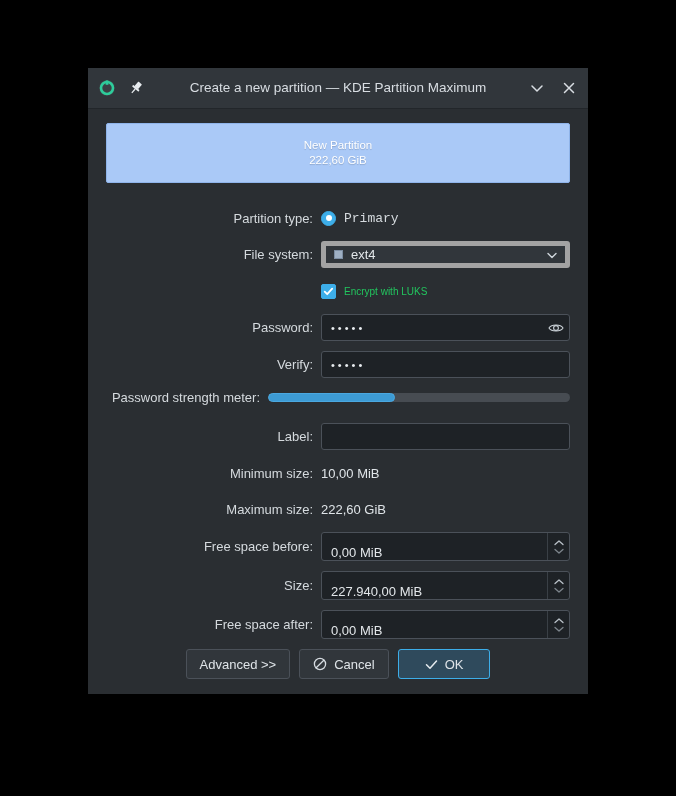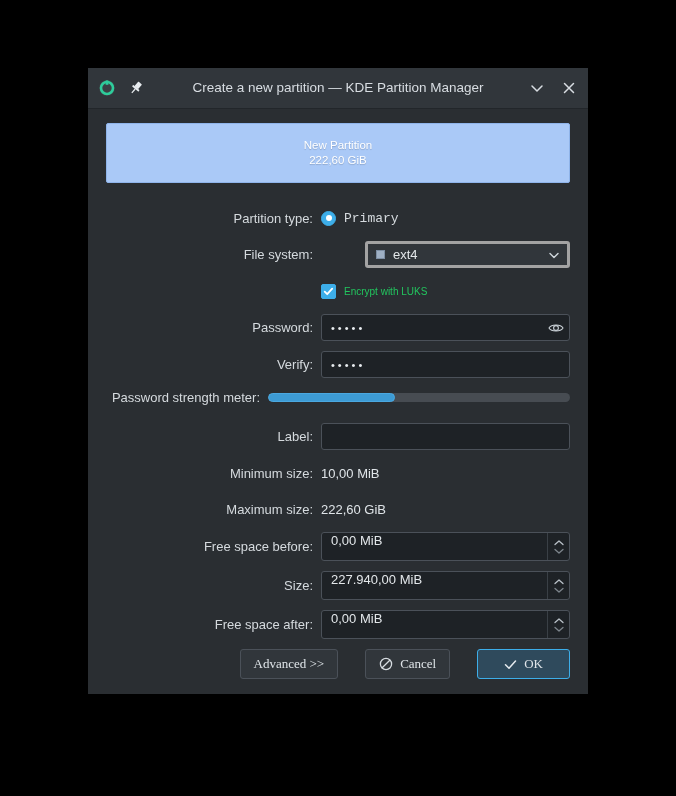--- a/index.html
+++ b/index.html
@@ -152,30 +152,29 @@
     cursor: pointer;
   }
   .checkbox svg { width: 11px; height: 11px; display: block; }
   .checkbox-label { color: #22c55e; font-size: 10px; }
 
   
   .combo {
     flex: 1;
     height: 27px;
     background: #31363b;
-    border: 3px solid #a3a3a3;
+    border: 5px solid #a3a3a3;
     border-radius: 3px;
     display: flex;
     align-items: center;
     padding: 0 6px 0 8px;
     box-sizing: border-box;
     color: #e3e7ea;
     font-size: 13px;
     cursor: pointer;
-    margin-left: 44px;
   }
   .fs-swatch {
     width: 9px; height: 9px;
     background: #9fb0c4;
     border: 1px solid #7d8ea3;
     margin-right: 8px;
     box-sizing: border-box;
     display: inline-block;
   }
   .combo-arrow { margin-left: auto; width: 14px; height: 14px; display:block; }
@@ -209,21 +208,21 @@
   .eye-btn svg { width: 16px; height: 12px; display:block; }
 
   
   .spin {
     flex: 1;
     height: 29px;
     background: #1e2226;
     border: 1px solid #4b5159;
     border-radius: 3px;
     display: flex;
-    align-items: flex-start;
+    align-items: flex-end;
     padding: 0 0 0 9px;
     box-sizing: border-box;
     color: #e3e7ea;
     font-size: 13px;
   }
   .spin-value { flex: 1; }
   .spin-buttons {
     width: 22px;
     height: 100%;
     display: flex;
@@ -261,23 +260,22 @@
     border: 1px solid #4aa8e0;
     border-radius: 5px;
     box-sizing: border-box;
   }
 
   
   .footer {
     margin-top: auto;
     padding: 0 0 18px 0;
     display: flex;
-    justify-content: flex-end;
-    gap: 27px;
-    font-family: Liberation Serif, serif;
+    justify-content: center;
+    gap: 9px;
   }
   .btn {
     height: 30px;
     background: #31363b;
     border: 1px solid #4b5159;
     border-radius: 3px;
     color: #dfe4e8;
     font-size: 13px;
     display: inline-flex;
     align-items: center;
@@ -316,21 +314,21 @@
           <svg class="pin-icon" viewBox="0 0 16 16">
             <g fill="#e8ecef" transform="rotate(40 8 8)">
               <rect x="5.6" y="1.5" width="4.8" height="6.2" rx="0.6"></rect>
               <rect x="3.8" y="7.4" width="8.4" height="1.9" rx="0.7"></rect>
               <rect x="7.4" y="9.3" width="1.2" height="5.2"></rect>
             </g>
           </svg>
         </span>
       </div>
 
-      <div class="title-text">Create a new partition — KDE Partition Manager</div>
+      <div class="title-text">Create a new partition — KDE Partition Maximum</div>
 
       <div class="tb-right">
         <span class="win-btn">
           <svg viewBox="0 0 18 18">
             <path d="M4 7 L9 12 L14 7" fill="none" stroke="#d8dde2" stroke-width="1.5" stroke-linecap="round" stroke-linejoin="round"></path>
           </svg>
         </span>
         <span class="win-btn">
           <svg viewBox="0 0 18 18">
             <path d="M4.5 4.5 L13.5 13.5 M13.5 4.5 L4.5 13.5" fill="none" stroke="#d8dde2" stroke-width="1.5" stroke-linecap="round"></path>

